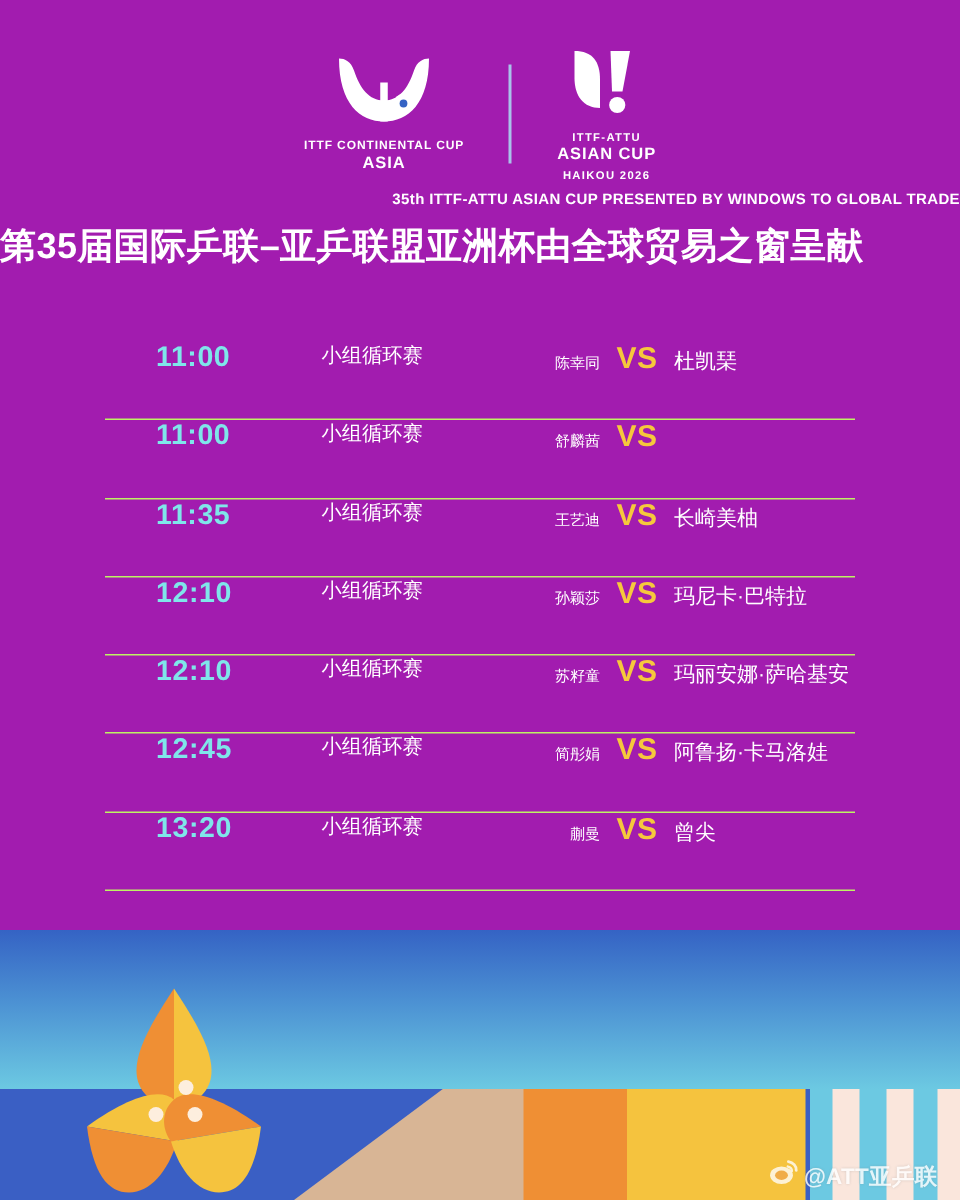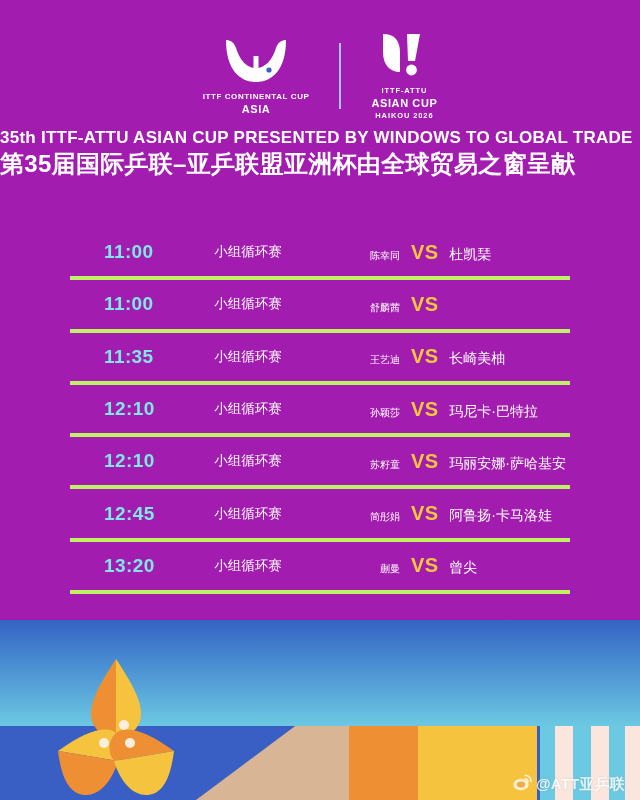--- a/index.html
+++ b/index.html
@@ -96,23 +96,23 @@
     text-align: center;
     line-height: 1.25;
   }
   .cap-sm { font-size: 8px; }
   .cap-lg { font-size: 11px; margin-top: 1px; }
   .cap-xs { font-size: 7.5px; margin-top: 1px; letter-spacing: .9px; }
 
   
   .head-en {
     position: absolute; left: 0; top: 128px; width: 640px;
-    text-align: left;
-    color: #ffffff;
-    font-size: 17px;
+    text-align: right;
+    color: #ffffff;
+    font-size: 10px;
     font-weight: bold;
     letter-spacing: .25px;
   }
   .head-cn {
     position: absolute; left: 0; top: 148px; width: 640px;
     text-align: left;
     color: #ffffff;
     font-size: 24px;
     font-weight: bold;
     letter-spacing: .3px;
@@ -128,22 +128,22 @@
 
   
   .schedule {
     position: absolute; left: 70px; top: 228px;
     width: 500px;
   }
   .row {
     position: relative;
     height: 52.3px;
     display: flex;
-    align-items: center;
-    border-bottom: 4px solid #bef264;
+    align-items: flex-start;
+    border-bottom: 1px solid #bef264;
   }
   .row:last-child { }
   .c-time {
     width: 112px;
     flex: 0 0 112px;
     color: #7fe6ea;
     font-size: 19px;
     font-weight: bold;
     padding-left: 34px;
     letter-spacing: .4px;

